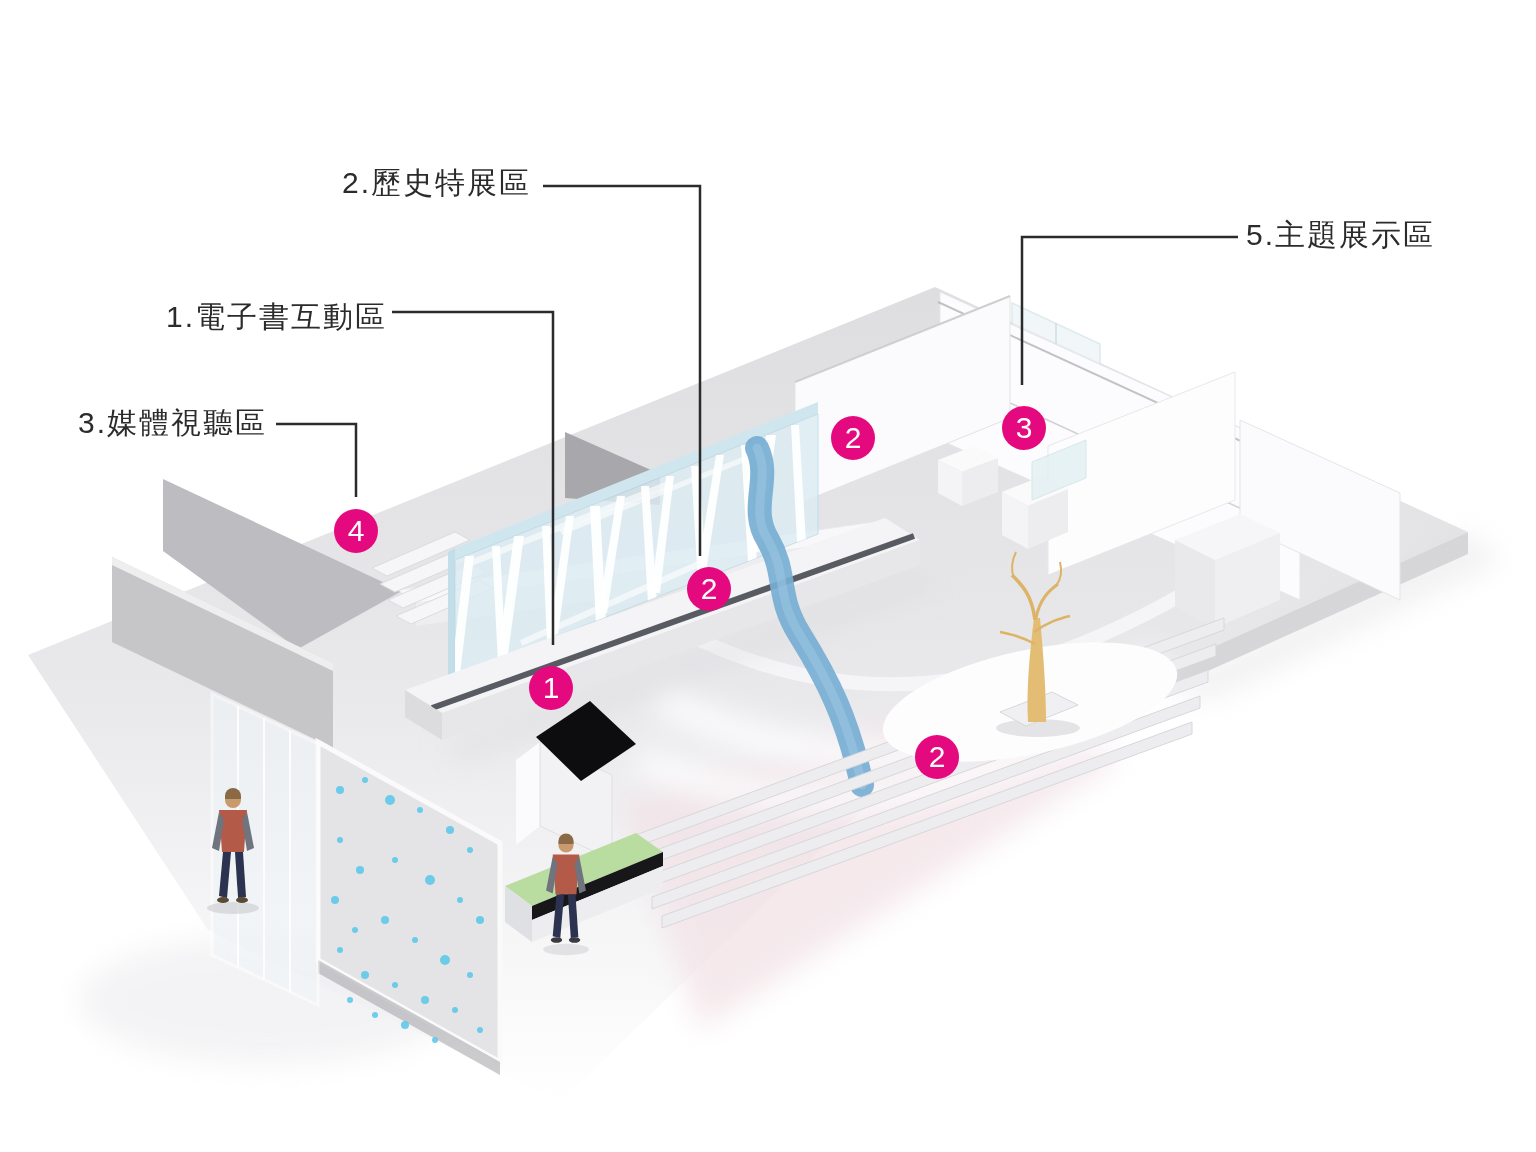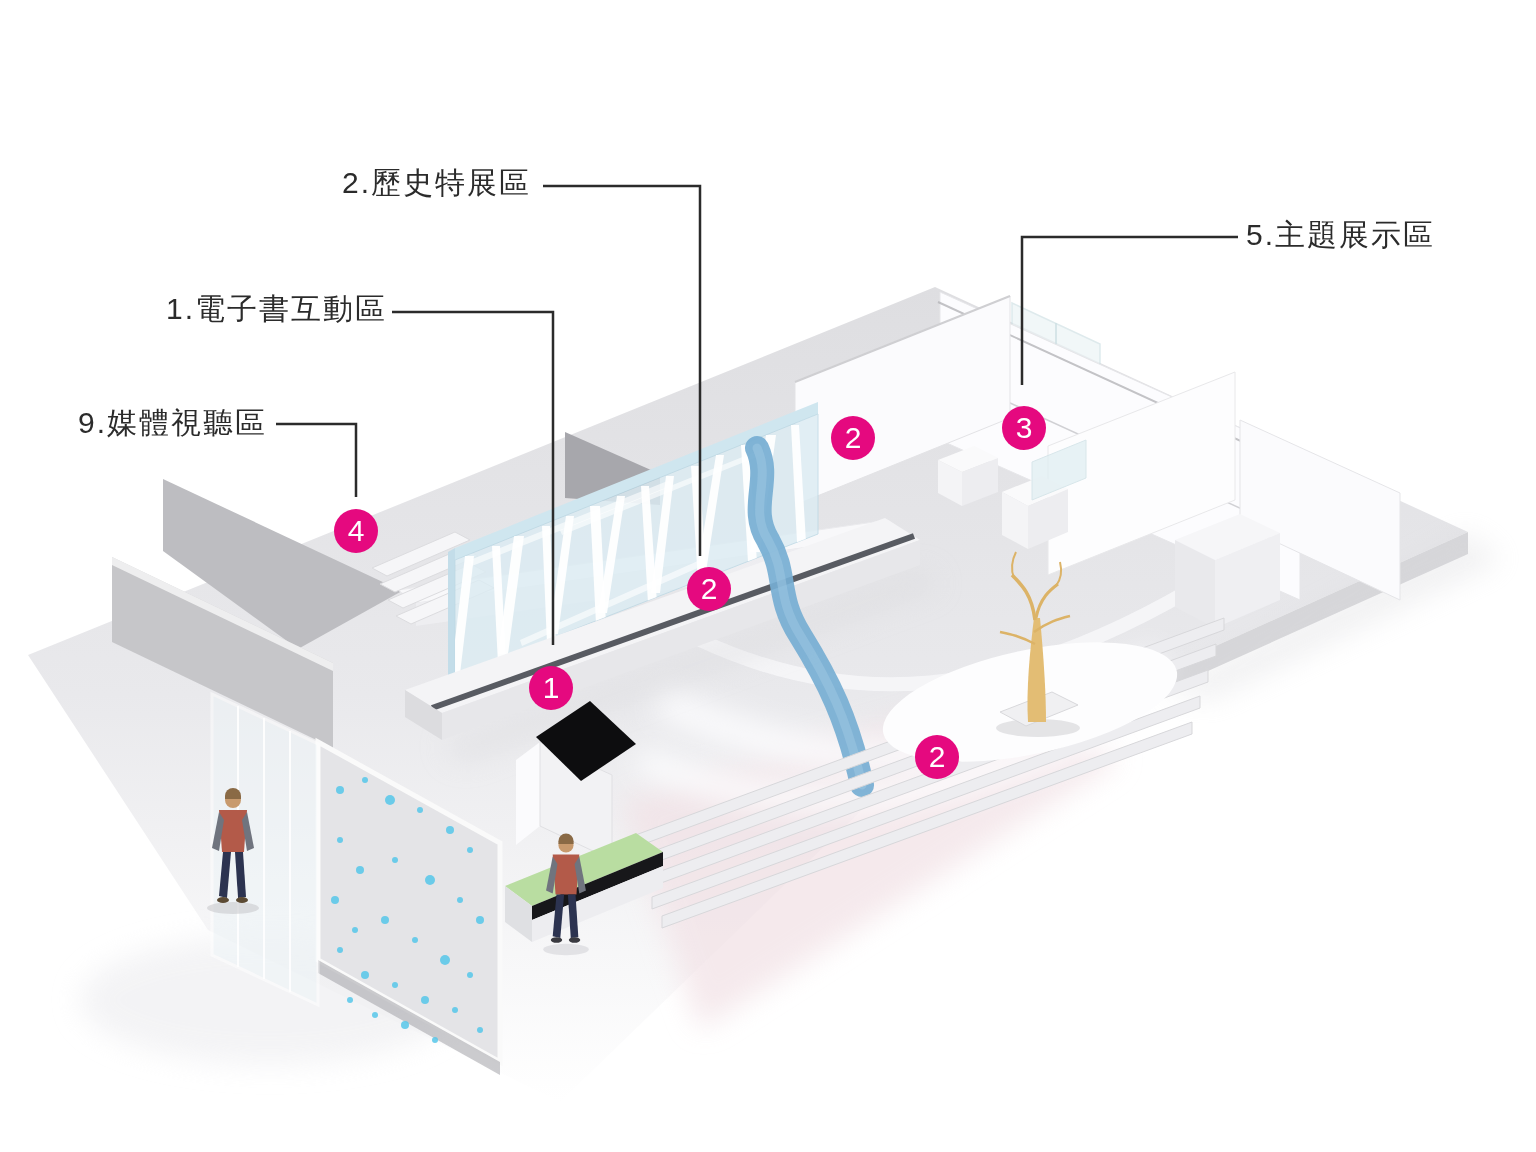--- a/index.html
+++ b/index.html
@@ -239,22 +239,22 @@
   <g stroke="#2b2b2b" stroke-width="2.5" fill="none">
     <polyline points="543,186 700,186 700,556"></polyline>
     <polyline points="1238,237 1022,237 1022,385"></polyline>
     <polyline points="392,312 553,312 553,645"></polyline>
     <polyline points="276,424 356,424 356,497"></polyline>
   </g>
 </svg>
 
 <div class="area-label" style="left:342px;top:168px;">2.歷史特展區</div>
 <div class="area-label" style="left:1246px;top:220px;">5.主題展示區</div>
-<div class="area-label" style="left:166px;top:294px;">1.電子書互動區</div>
-<div class="area-label" style="left:78px;top:408px;">9.媒體視聽區</div>
+<div class="area-label" style="left:166px;top:302px;">1.電子書互動區</div>
+<div class="area-label" style="left:78px;top:408px;">3.媒體視聽區</div>
 
 <div class="marker" style="left:334px;top:509px;">4</div>
 <div class="marker" style="left:831px;top:416px;">2</div>
 <div class="marker" style="left:1002px;top:406px;">3</div>
 <div class="marker" style="left:687px;top:567px;">2</div>
 <div class="marker" style="left:529px;top:666px;">1</div>
 <div class="marker" style="left:915px;top:735px;">2</div>
 
 </div>
 

